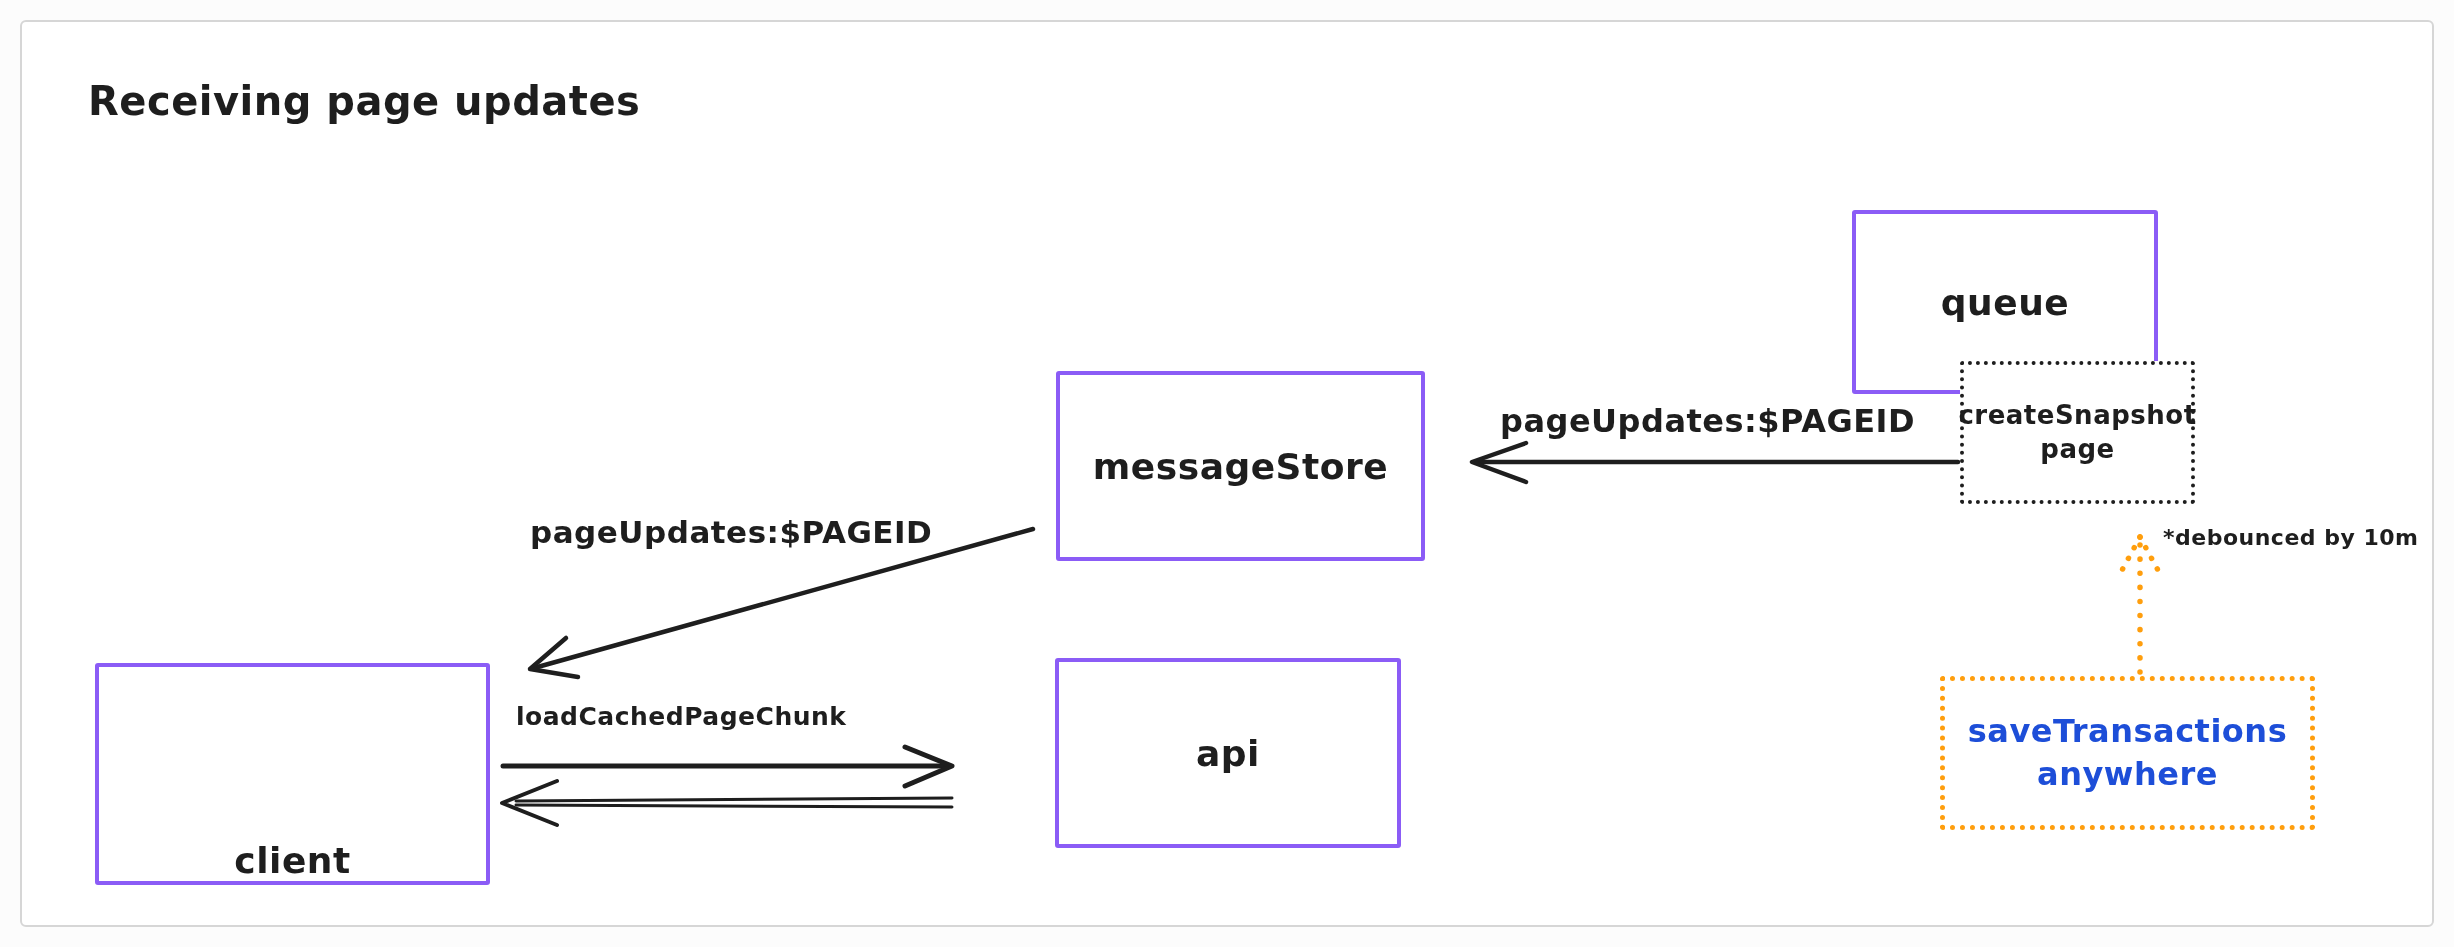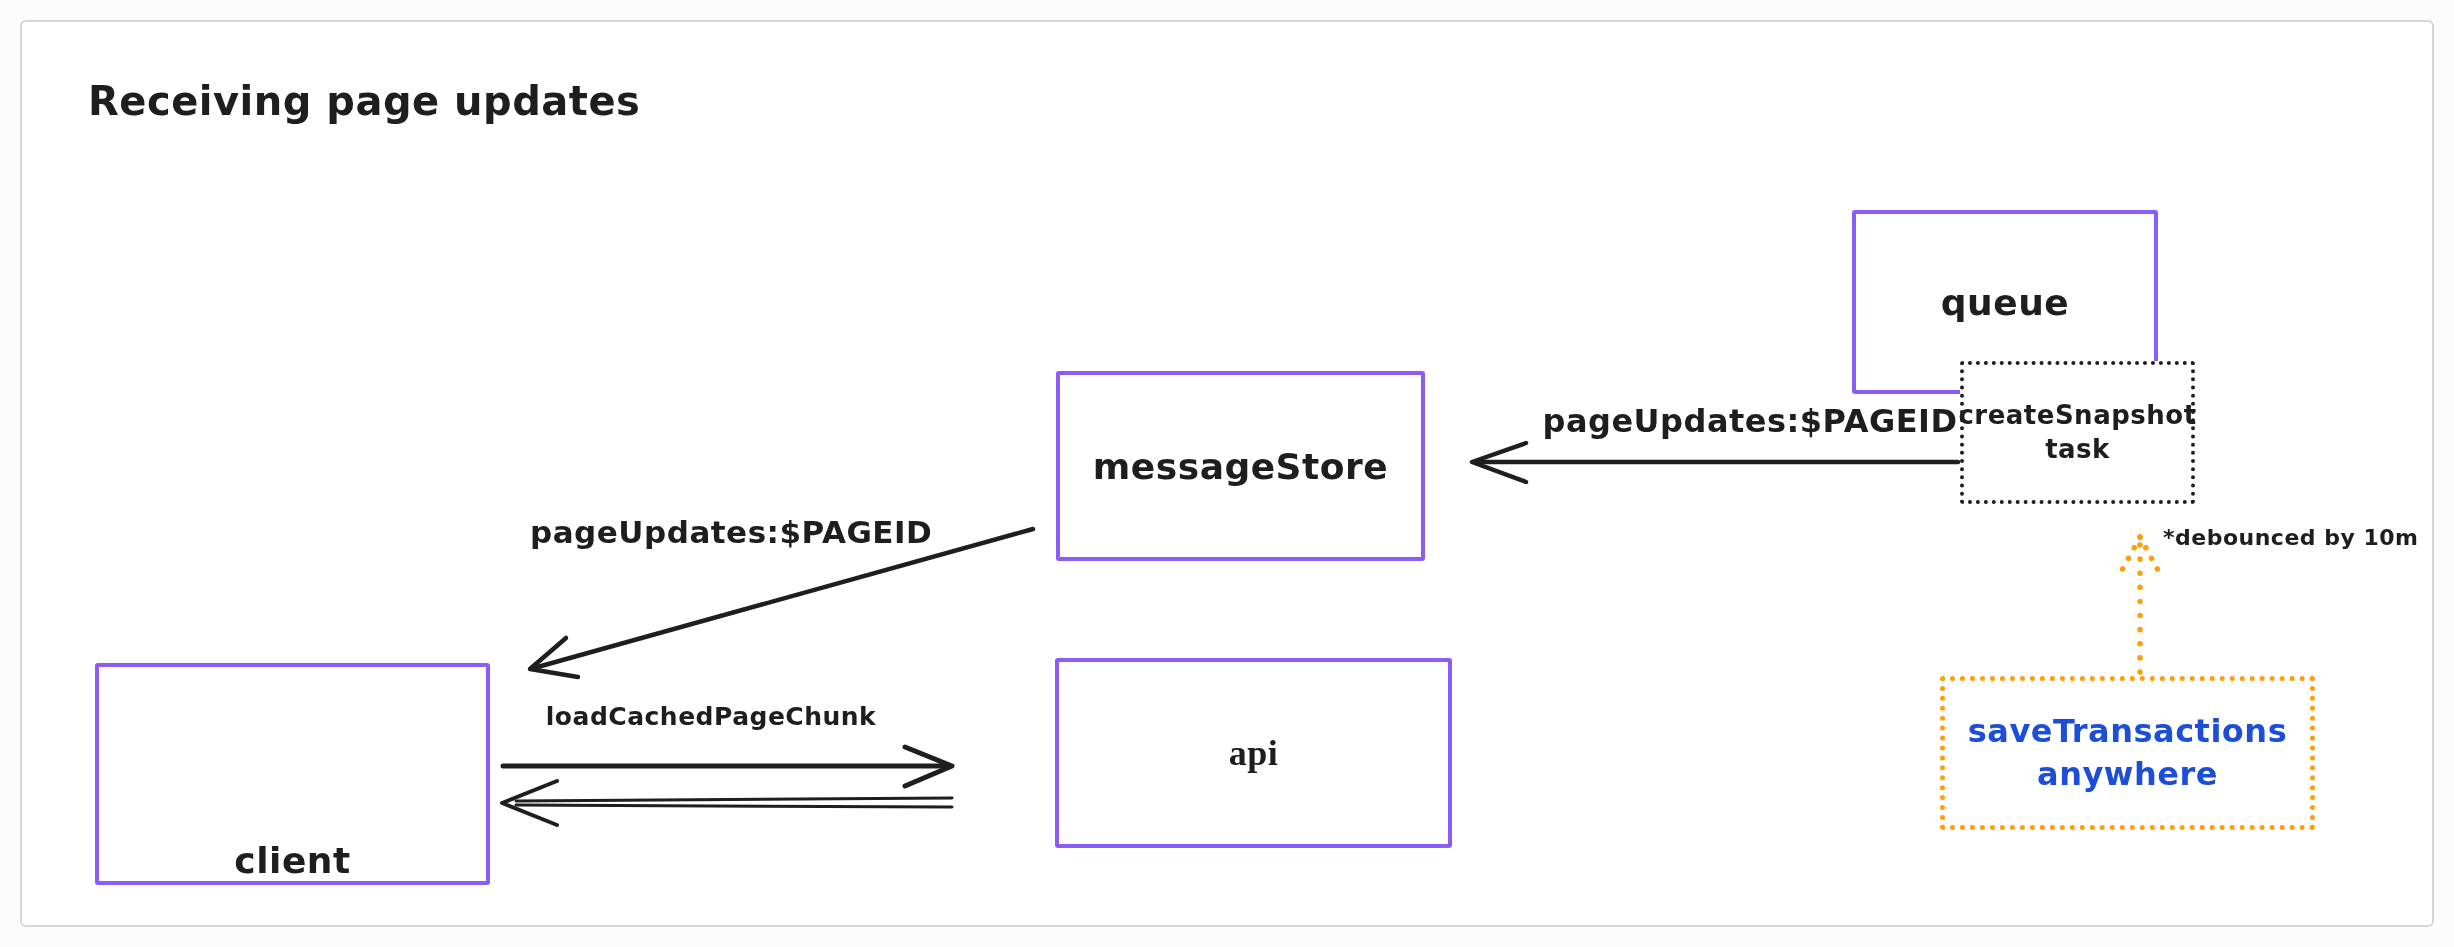--- a/index.html
+++ b/index.html
@@ -46,41 +46,41 @@
     text-align: center;
     font-size: 36px;
     font-weight: 600;
     letter-spacing: 0.5px;
     padding: 0 10px;
     z-index: 2;
   }
   .node-queue        { left: 1852px; top: 210px; width: 306px; height: 184px; z-index: 1; }
   .node-message-store{ left: 1056px; top: 371px; width: 369px; height: 190px; }
   .node-client       { left:   95px; top: 663px; width: 395px; height: 222px; align-items: flex-end; }
-  .node-api          { left: 1055px; top: 658px; width: 397px; height: 190px; font-family: Liberation Serif, serif; }
+  .node-api          { left: 1055px; top: 658px; width: 346px; height: 190px; }
   .node-create-snapshot {
     left: 1960px; top: 361px; width: 235px; height: 143px;
     border: 4px dotted #1e1e1e;
     font-size: 26px;
     line-height: 1.3;
     z-index: 10;
   }
   .node-save-transactions {
     left: 1940px; top: 676px; width: 375px; height: 154px;
     border: 5px dotted #ff9e0d;
     color: #1d4ed8;
     font-size: 32px;
     line-height: 1.35;
     z-index: 2;
   }
   .edge-label {
     position: absolute;
     font-weight: 600;
     letter-spacing: 0.5px;
-    text-align: center;
+    text-align: left;
     white-space: nowrap;
     z-index: 3;
   }
   .label-cs-to-ms  { left: 1500px; top: 402px; width: 500px; font-size: 32px; }
   .label-ms-to-cl  { left:  530px; top: 514px; width: 400px; font-size: 31px; }
   .label-cl-to-api { left:  516px; top: 702px; width: 390px; font-size: 25px; }
   .debounce-note   { left: 2163px; top: 525px; font-size: 22px; text-align: left; width: 240px; }
   svg.wires {
     position: absolute;
     left: 0; top: 0;
@@ -107,21 +107,21 @@
 
   <div class="node node-client">
     <span>client</span>
   </div>
 
   <div class="node node-api">
     <span>api</span>
   </div>
 
   <div class="node node-create-snapshot">
-    <span>createSnapshot task</span>
+    <span>createSnapshot page</span>
   </div>
 
   <div class="node node-save-transactions">
     <span>saveTransactions anywhere</span>
   </div>
 
   <div class="edge-label label-cs-to-ms">pageUpdates:$PAGEID</div>
 
   <div class="edge-label label-ms-to-cl">pageUpdates:$PAGEID</div>
 

